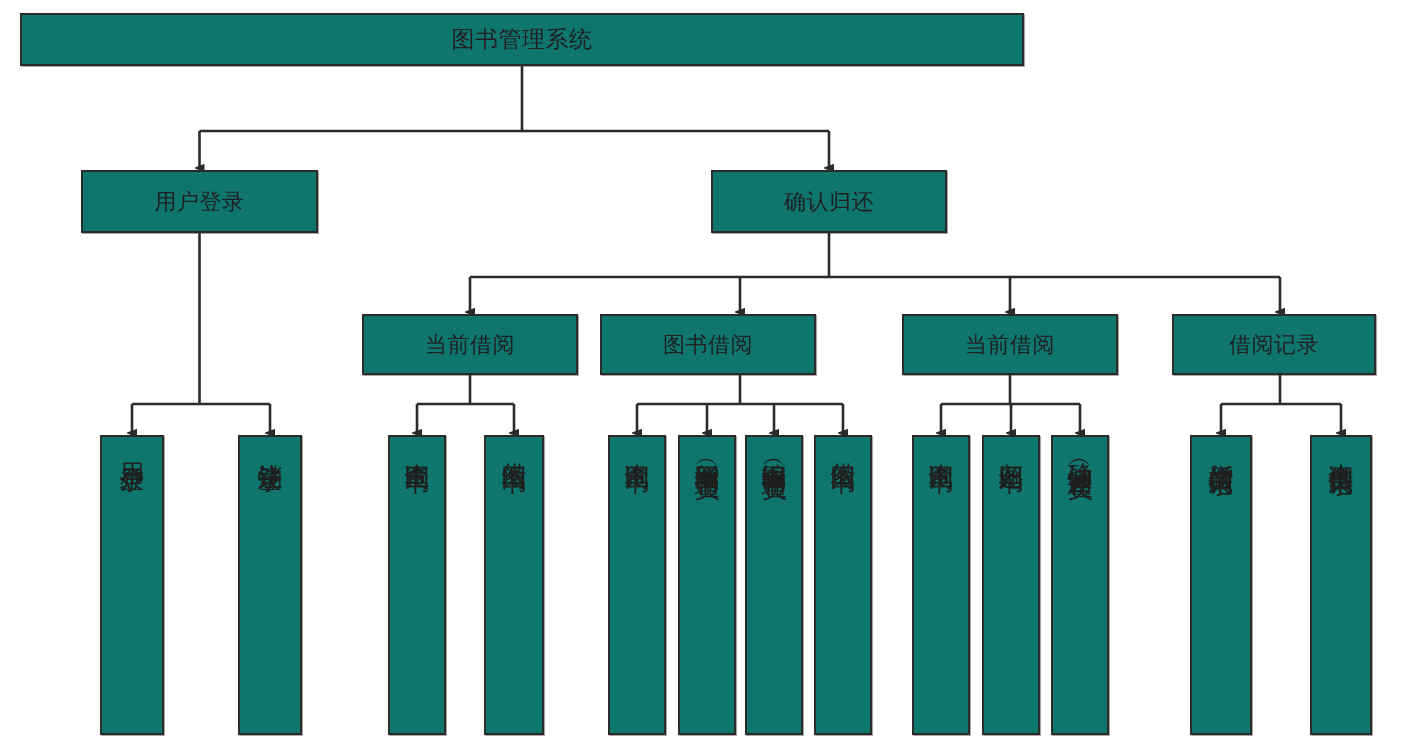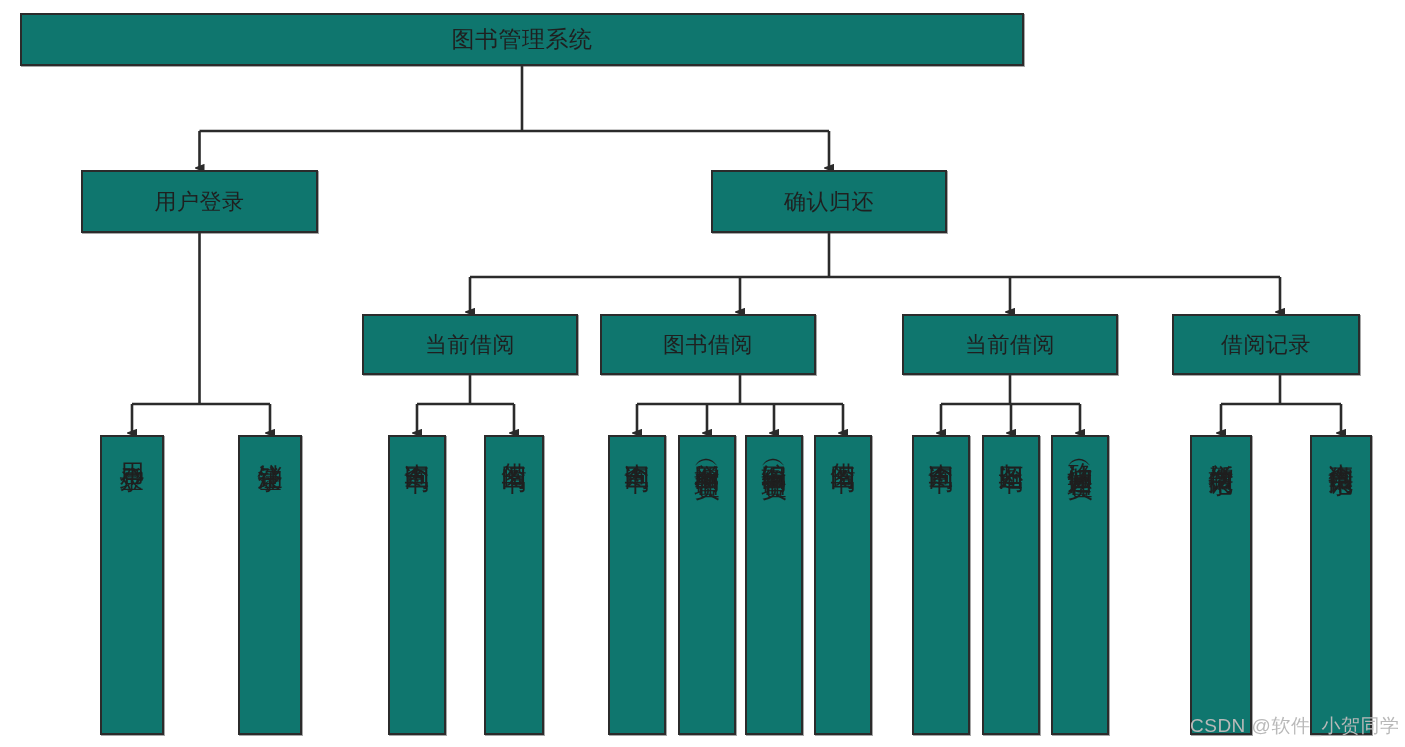--- a/index.html
+++ b/index.html
@@ -127,21 +127,21 @@
       </div>
       <div class="node horiz level2" style="left: 362px; top: 314px; width: 216px; height: 61px;">
         <span class="label">当前借阅</span>
       </div>
       <div class="node horiz level2" style="left: 600px; top: 314px; width: 216px; height: 61px;">
         <span class="label">图书借阅</span>
       </div>
       <div class="node horiz level2" style="left: 902px; top: 314px; width: 216px; height: 61px;">
         <span class="label">当前借阅</span>
       </div>
-      <div class="node horiz level2" style="left: 1172px; top: 314px; width: 188px; height: 61px;">
+      <div class="node horiz level2" style="left: 1172px; top: 314px; width: 204px; height: 61px;">
         <span class="label">借阅记录</span>
       </div>
       <div class="node vert leaf" style="left: 100px; top: 435px; width: 64px; height: 300px;">
         <span class="label">用户登录</span>
       </div>
       <div class="node vert leaf" style="left: 238px; top: 435px; width: 64px; height: 300px;">
         <span class="label">注销登录</span>
       </div>
       <div class="node vert leaf" style="left: 388px; top: 435px; width: 58px; height: 300px;">
         <span class="label">查询图书</span>
@@ -171,15 +171,14 @@
         <span class="label">确认归还（管理员）</span>
       </div>
       <div class="node vert leaf" style="left: 1190px; top: 435px; width: 62px; height: 300px;">
         <span class="label">新增借阅记录</span>
       </div>
       <div class="node vert leaf" style="left: 1310px; top: 435px; width: 62px; height: 300px;">
         <span class="label">查询借阅记录</span>
       </div>
     </div>
 
-  <div class="watermark" style="left: 1190px; top: 713px;">CSDN @软件_小贺同学</div>
 
 </div>
 
 </body></html>

